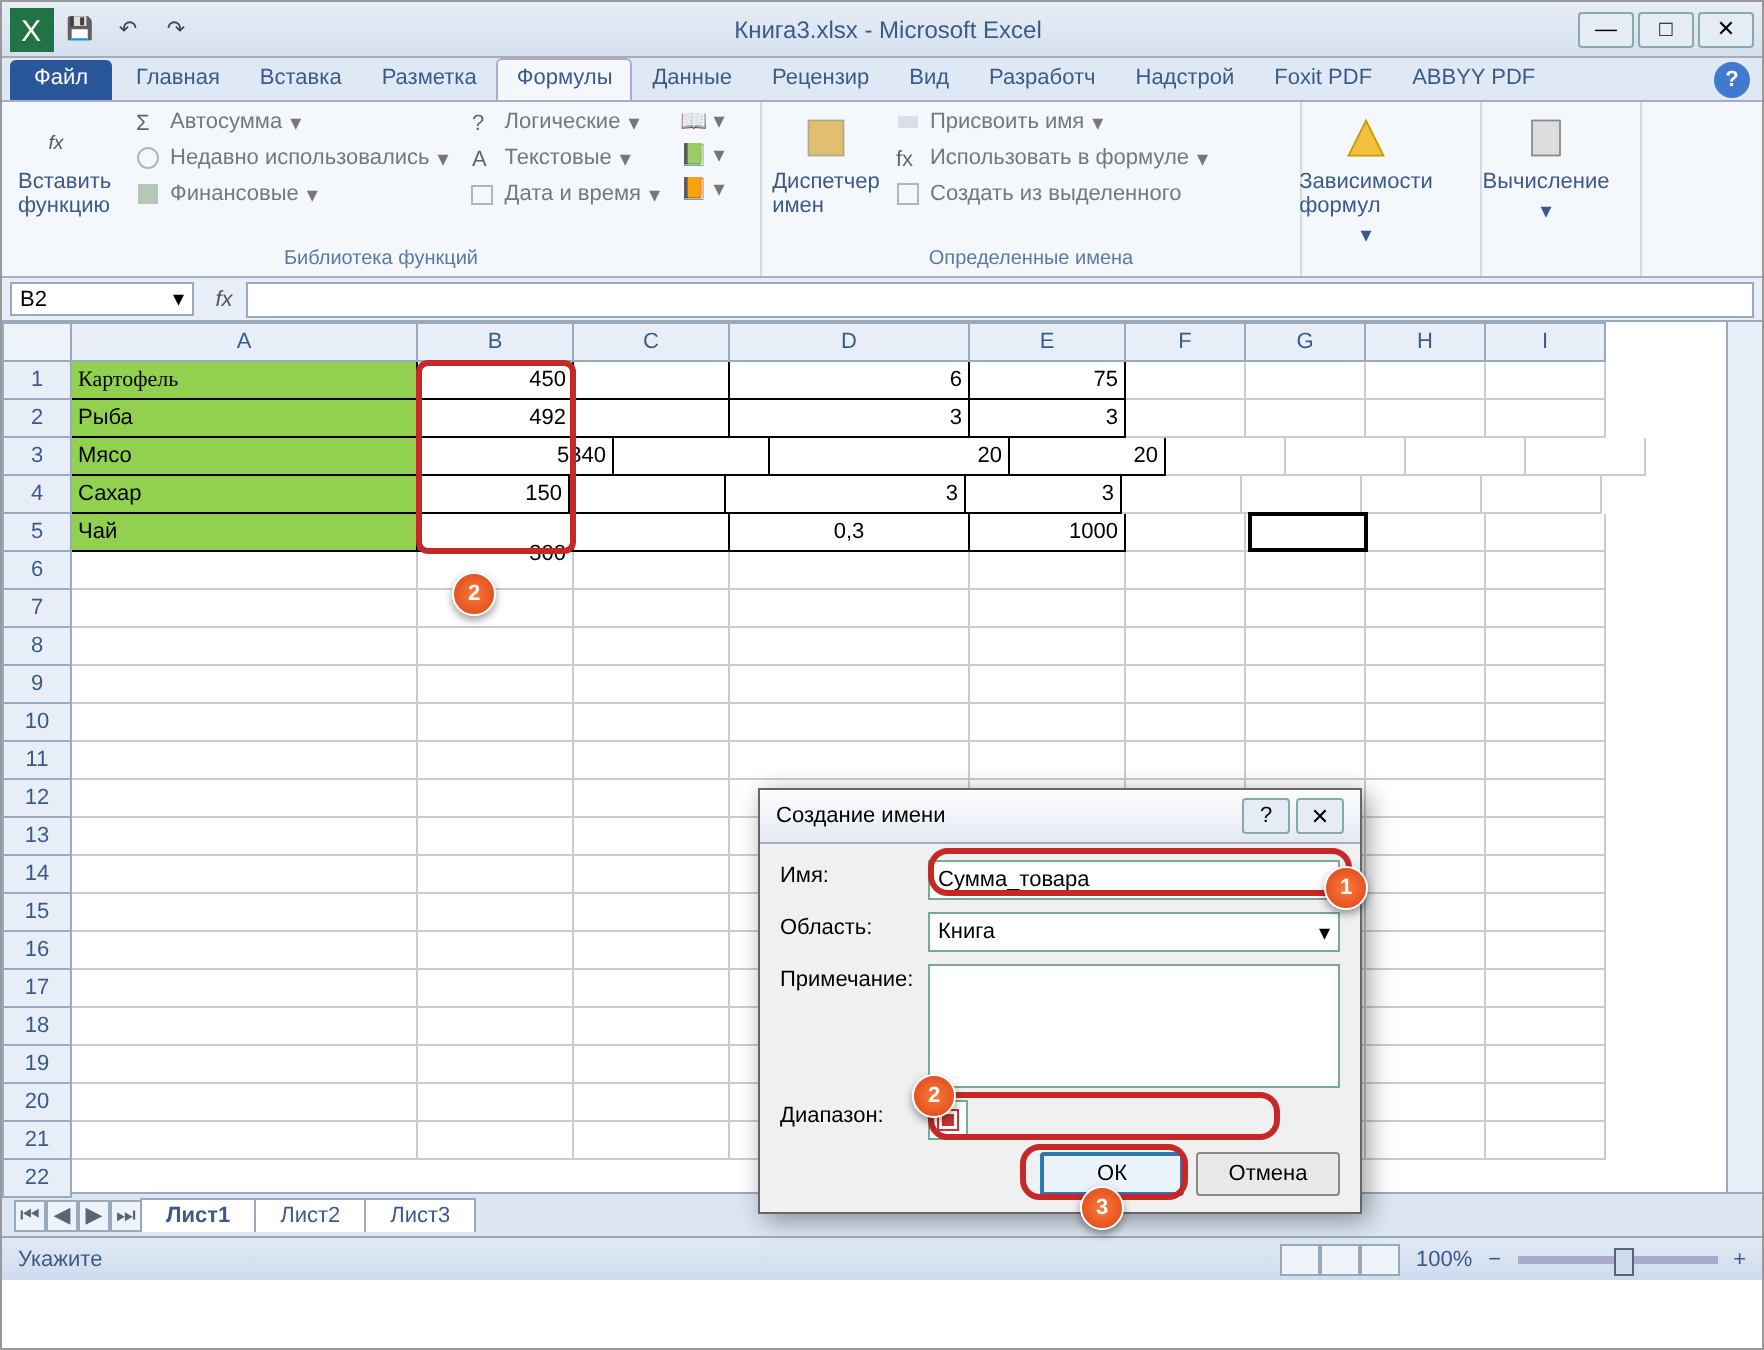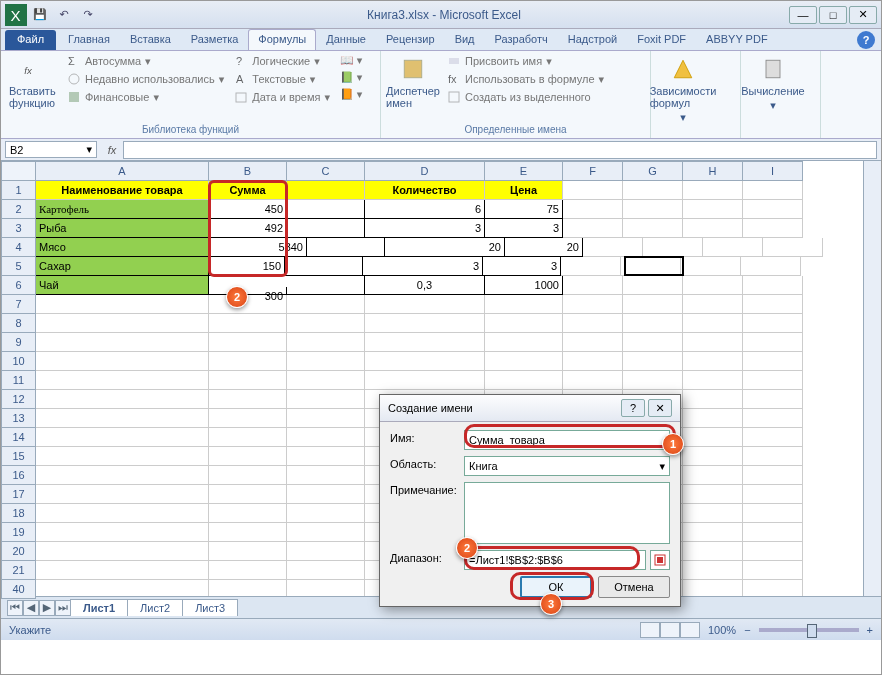--- a/index.html
+++ b/index.html
@@ -218,47 +218,36 @@
       <div class="rh">12</div>
       <div class="rh">13</div>
       <div class="rh">14</div>
       <div class="rh">15</div>
       <div class="rh">16</div>
       <div class="rh">17</div>
       <div class="rh">18</div>
       <div class="rh">19</div>
       <div class="rh">20</div>
       <div class="rh">21</div>
-      <div class="rh">40</div>
+      <div class="rh">22</div>
     </div>
   <div class="gridwrap">
     <div class="colheads">
         <div class="ch" style="width: 173px;">A</div>
         <div class="ch" style="width: 78px;">B</div>
         <div class="ch" style="width: 78px;">C</div>
         <div class="ch" style="width: 120px;">D</div>
         <div class="ch" style="width: 78px;">E</div>
         <div class="ch" style="width: 60px;">F</div>
         <div class="ch" style="width: 60px;">G</div>
         <div class="ch" style="width: 60px;">H</div>
         <div class="ch" style="width: 60px;">I</div>
       </div>
     <div class="grid">
         <div class="gr">
-          <div class="gc hdr" style="width: 173px;">Наименование товара</div>
-          <div class="gc hdr" style="width: 78px;">Сумма</div>
-          <div class="gc hdr" style="width: 78px;"></div>
-          <div class="gc hdr" style="width: 120px;">Количество</div>
-          <div class="gc hdr" style="width: 78px;">Цена</div>
-          <div class="gc" style="width: 60px;"></div>
-          <div class="gc" style="width: 60px;"></div>
-          <div class="gc" style="width: 60px;"></div>
-          <div class="gc" style="width: 60px;"></div>
-        </div>
-        <div class="gr">
           <div class="gc grn" style="width: 173px; border-color: rgb(0, 0, 0); font-family: Liberation Serif, serif;">Картофель</div>
           <div class="gc num" style="width: 78px; border-color: rgb(0, 0, 0);">450</div>
           <div class="gc" style="width: 78px; border-color: rgb(0, 0, 0);"></div>
           <div class="gc num" style="width: 120px; border-color: rgb(0, 0, 0);">6</div>
           <div class="gc num" style="width: 78px; border-color: rgb(0, 0, 0);">75</div>
           <div class="gc" style="width: 60px;"></div>
           <div class="gc" style="width: 60px;"></div>
           <div class="gc" style="width: 60px;"></div>
           <div class="gc" style="width: 60px;"></div>
         </div>
@@ -510,21 +499,20 @@
           <span>▾</span>
         </div>
     </div>
     <div class="dlg-row">
       <div class="dlg-lbl">Примечание:</div>
       <div class="dlg-ta"></div>
     </div>
     <div class="dlg-row">
       <div class="dlg-lbl">Диапазон:</div>
       <div class="dlg-range">
-        <input class="dlg-inp" value="=Лист1!$B$2:$B$6" style="">
         <div class="dlg-rangebtn">
             <svg width="12" height="12" viewBox="0 0 12 12">
               <rect x="1" y="1" width="10" height="10" fill="none" stroke="#c33"></rect>
               <rect x="3" y="3" width="6" height="6" fill="#c33"></rect>
             </svg>
           </div>
       </div>
     </div>
     <div class="hl" style="left:84px;top:151px;width:176px;height:24px"></div>
     <div class="callout" style="left:76px;top:142px">2</div>

